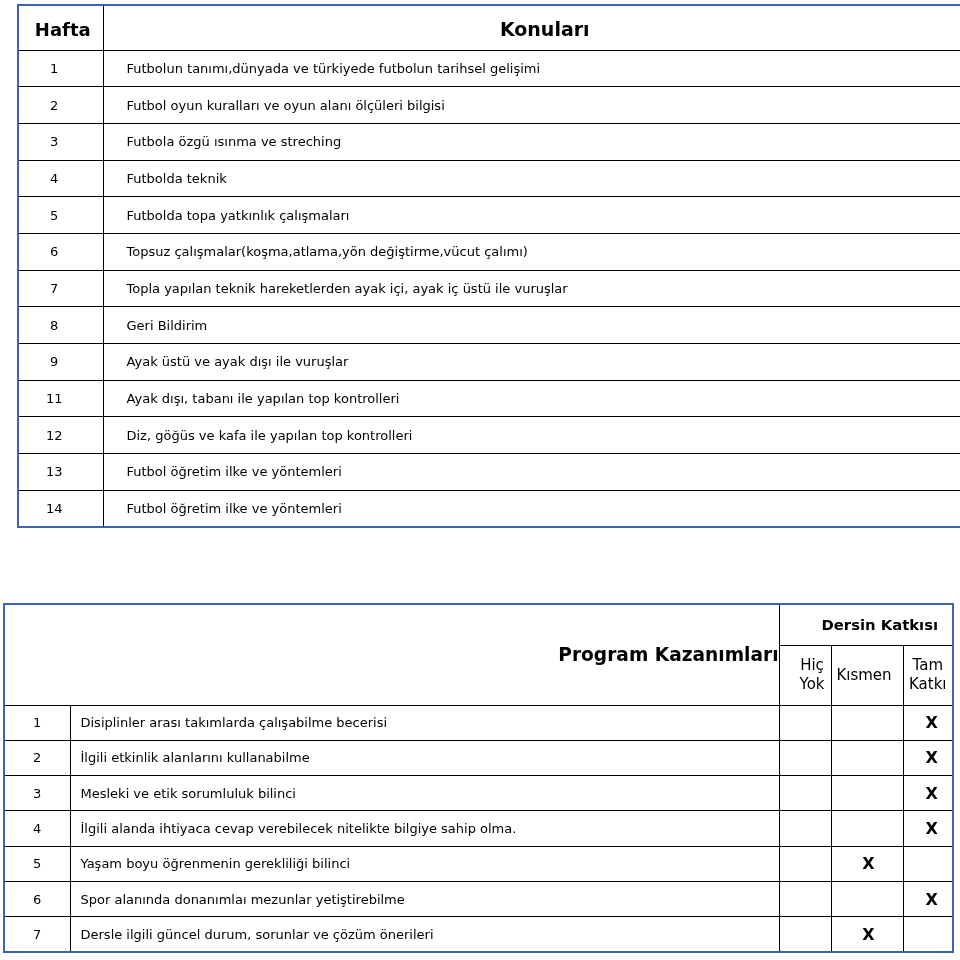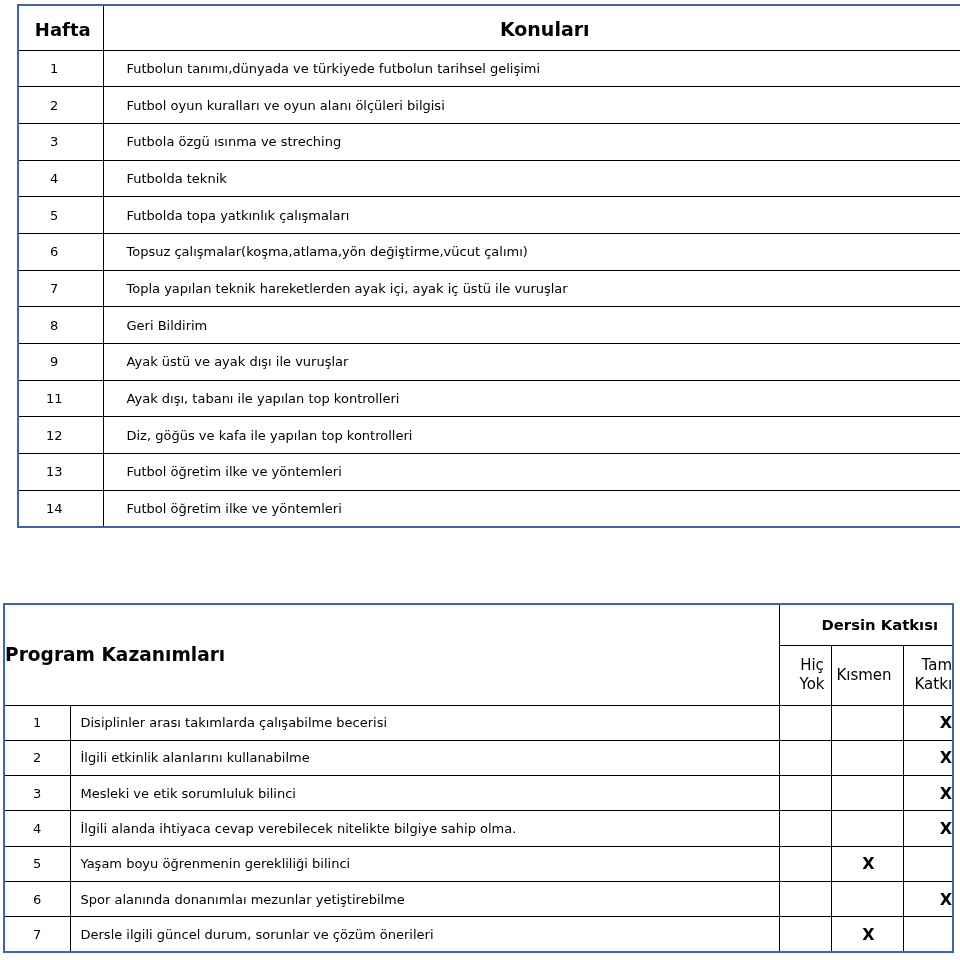--- a/index.html
+++ b/index.html
@@ -18,33 +18,33 @@
   #weekly .c-no{width:85px;text-align:center;font-size:13px;padding-right:13px;}
   #weekly .c-topic{text-align:left;font-size:13px;padding-left:23px;}
   #weekly .hdr.c-no{font-size:18px;text-align:center;padding-right:0;padding-left:4px;}
   #weekly .hdr.c-topic{font-size:19px;text-align:center;}
 
   
   #outcomes{left:3px;top:603px;width:950px;}
   #outcomes tr.r-title{height:41px;}
   #outcomes tr.r-levels{height:60px;}
   #outcomes tr.body-row{height:35.3px;}
-  #outcomes .title{font-weight:bold;font-size:18.6px;text-align:left;}
+  #outcomes .title{font-weight:bold;font-size:18.6px;text-align:right;}
   #outcomes .ctitle{font-weight:bold;font-size:14.8px;text-align:center;padding-left:28px;}
   #outcomes .lvl-hdr{font-size:15px;text-align:center;line-height:1.25;white-space:pre-line;}
   #outcomes .lvl-hdr.w1{padding-left:14px;}
   #outcomes .lvl-hdr.w2{padding-right:6px;}
   #outcomes .o-no{width:66px;text-align:center;font-size:13px;}
   #outcomes .o-text{width:709px;text-align:left;font-size:13px;padding-left:10px;margin-left:32px;}
   #outcomes .o-lvl{text-align:center;font-size:16px;font-weight:bold;}
   #outcomes .o-lvl.w2{padding-left:3px;}
   #outcomes .o-lvl.w3{padding-left:8px;}
   #outcomes .w1{width:52px;}
   #outcomes .w2{width:73px;}
-  #outcomes .w3{width:50px;text-align:right;}
+  #outcomes .w3{width:50px;}
 </style>
 </head>
 <body>
 
 <div class="page">
 
   <table class="tbl" id="weekly">
     <colgroup>
         <col style="width:85px">
         <col style="width:861px">

